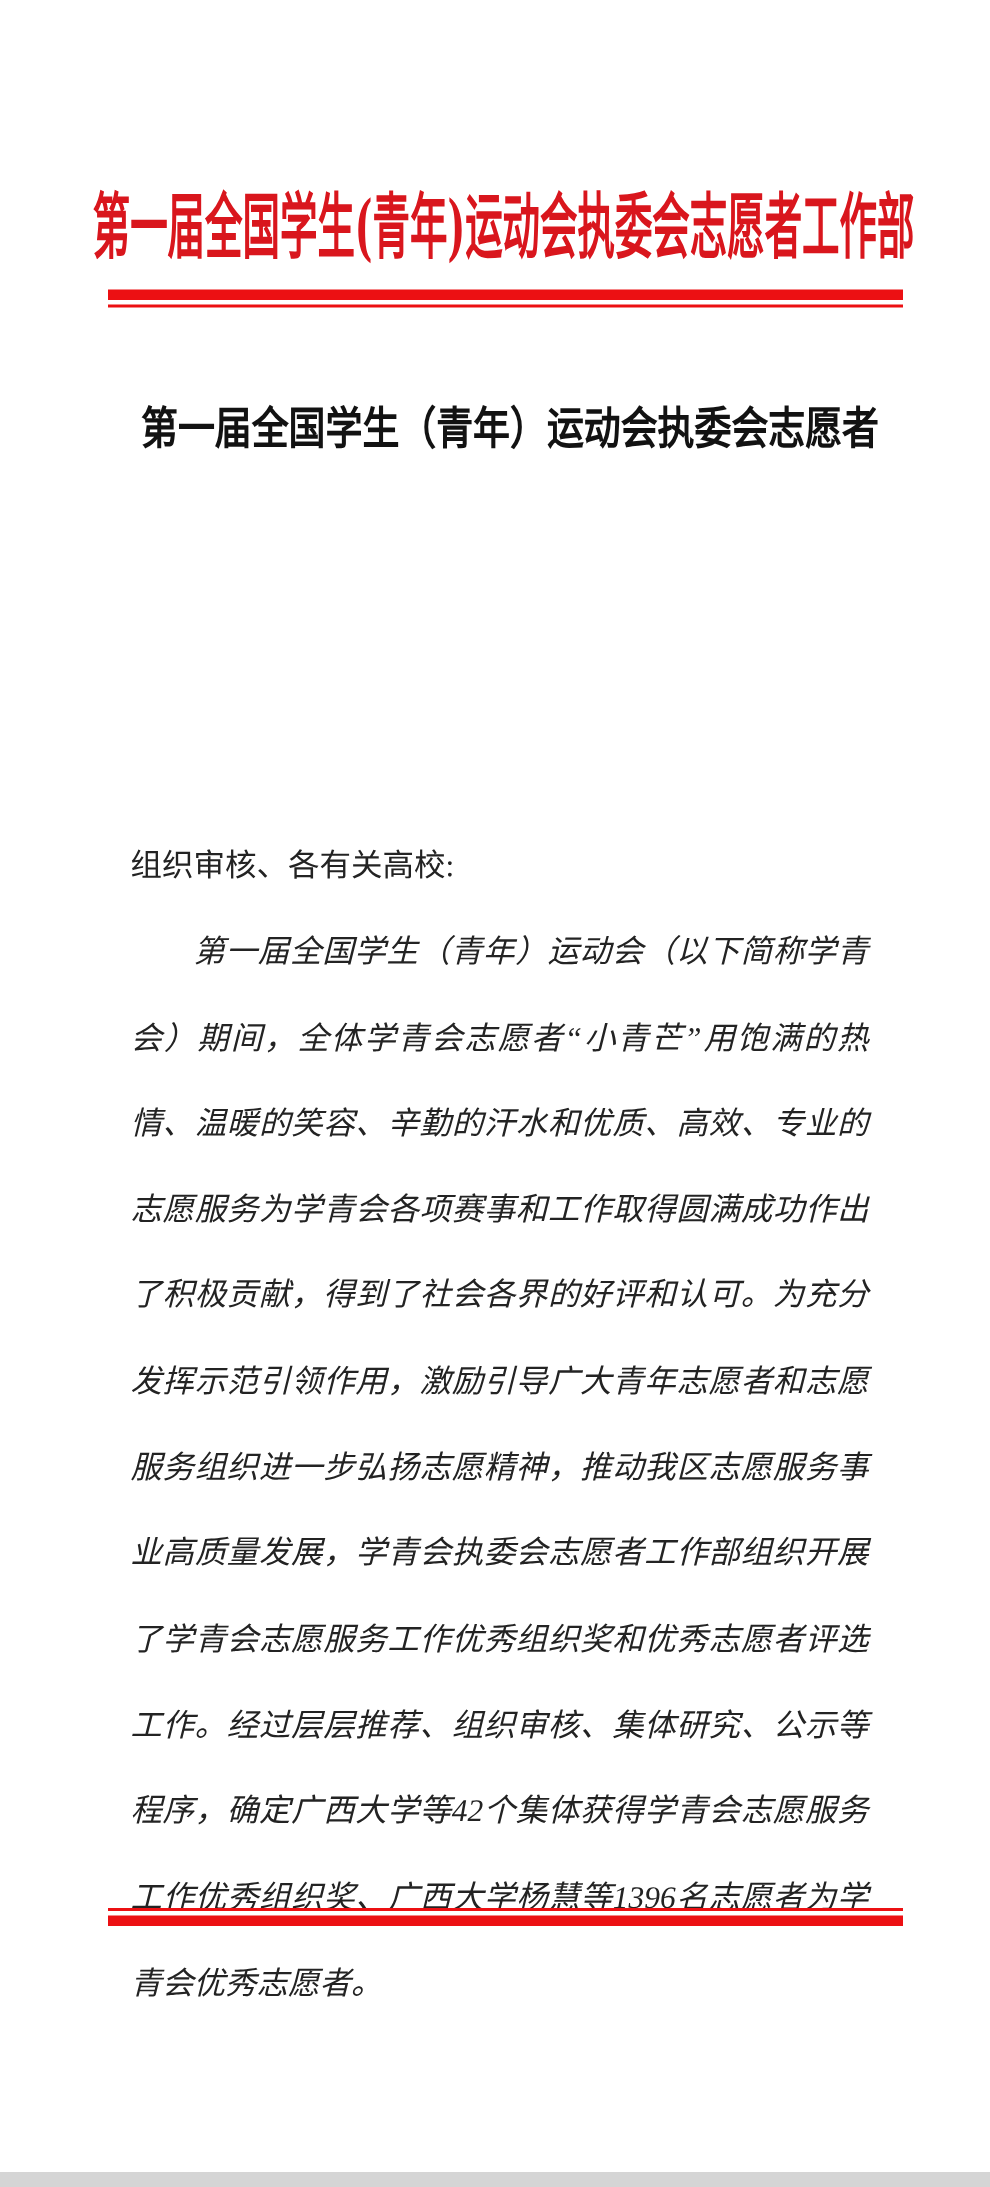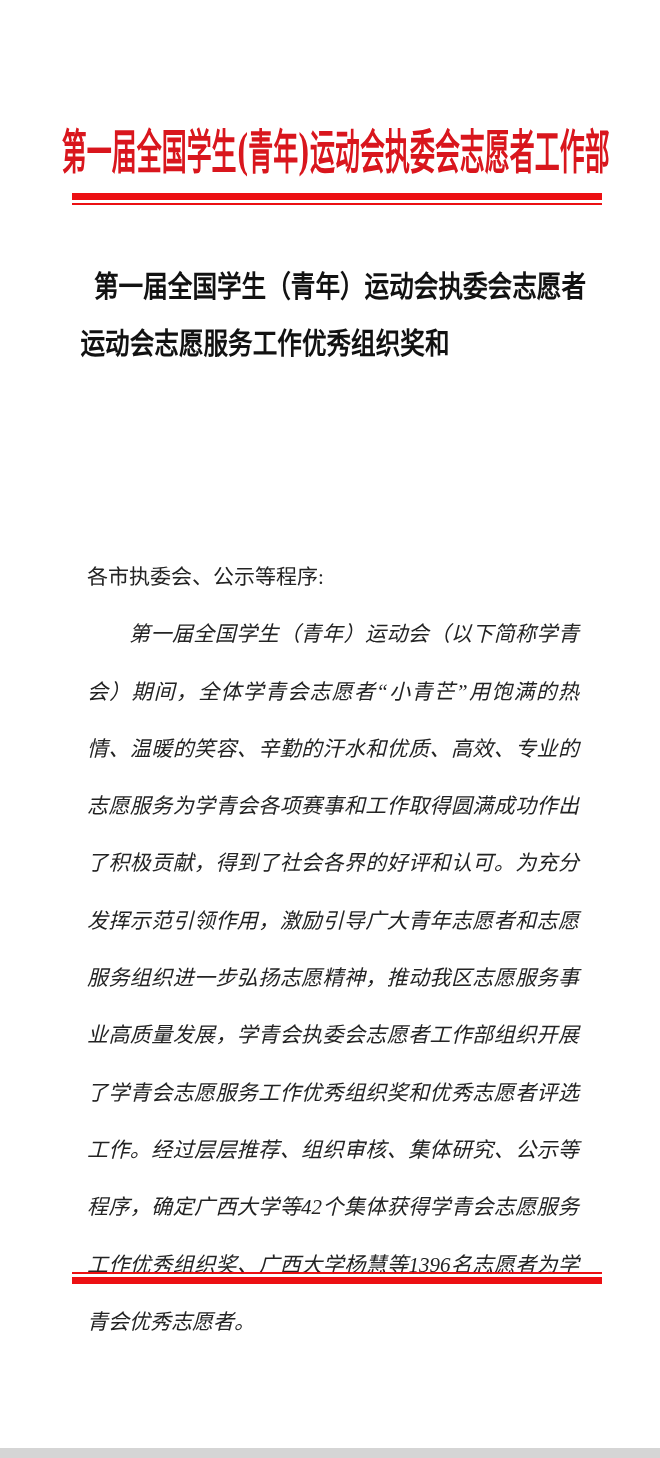--- a/index.html
+++ b/index.html
@@ -67,20 +67,21 @@
     height: 2px;
     background: var(--rule-red);
   }
   
   .doc-title {
     position: absolute;
     left: 40px;
     top: 258px;
     width: 580px;
     margin: 0;
+    text-align: center;
     font-family: "Liberation Serif", serif;
     font-weight: 700;
     font-size: 30px;
     line-height: 57px;
     color: var(--title-black);
   }
   .doc-title .title-line {
     display: block;
     white-space: nowrap;
   }
@@ -127,25 +128,24 @@
 </div>
 
 <div class="rule rule-top">
   <div class="thick"></div>
   <div class="gap"></div>
   <div class="thin"></div>
 </div>
 
 <h1 class="doc-title">
   <span class="title-line"><span>第一届全国学生（青年）运动会执委会志愿者</span></span>
-  <span class="title-line"><span>运动会志愿服务工作优秀组织奖和</span></span>
 </h1>
 
 <div class="doc-body">
-  <p class="salutation">各市执委会、公示等程序:</p>
+  <p class="salutation">组织审核、各有关高校:</p>
   <p class="para-indent">第一届全国学生（青年）运动会（以下简称学青会）期间，全体学青会志愿者“小青芒”用饱满的热情、温暖的笑容、辛勤的汗水和优质、高效、专业的志愿服务为学青会各项赛事和工作取得圆满成功作出了积极贡献，得到了社会各界的好评和认可。为充分发挥示范引领作用，激励引导广大青年志愿者和志愿服务组织进一步弘扬志愿精神，推动我区志愿服务事业高质量发展，学青会执委会志愿者工作部组织开展了学青会志愿服务工作优秀组织奖和优秀志愿者评选工作。经过层层推荐、组织审核、集体研究、公示等程序，确定广西大学等42个集体获得学青会志愿服务工作优秀组织奖、广西大学杨慧等1396名志愿者为学青会优秀志愿者。</p>
 </div>
 
 <div class="rule rule-bottom">
   <div class="thin"></div>
   <div class="gap"></div>
   <div class="thick"></div>
 </div>
 
 <div class="bottom-bar"></div>

